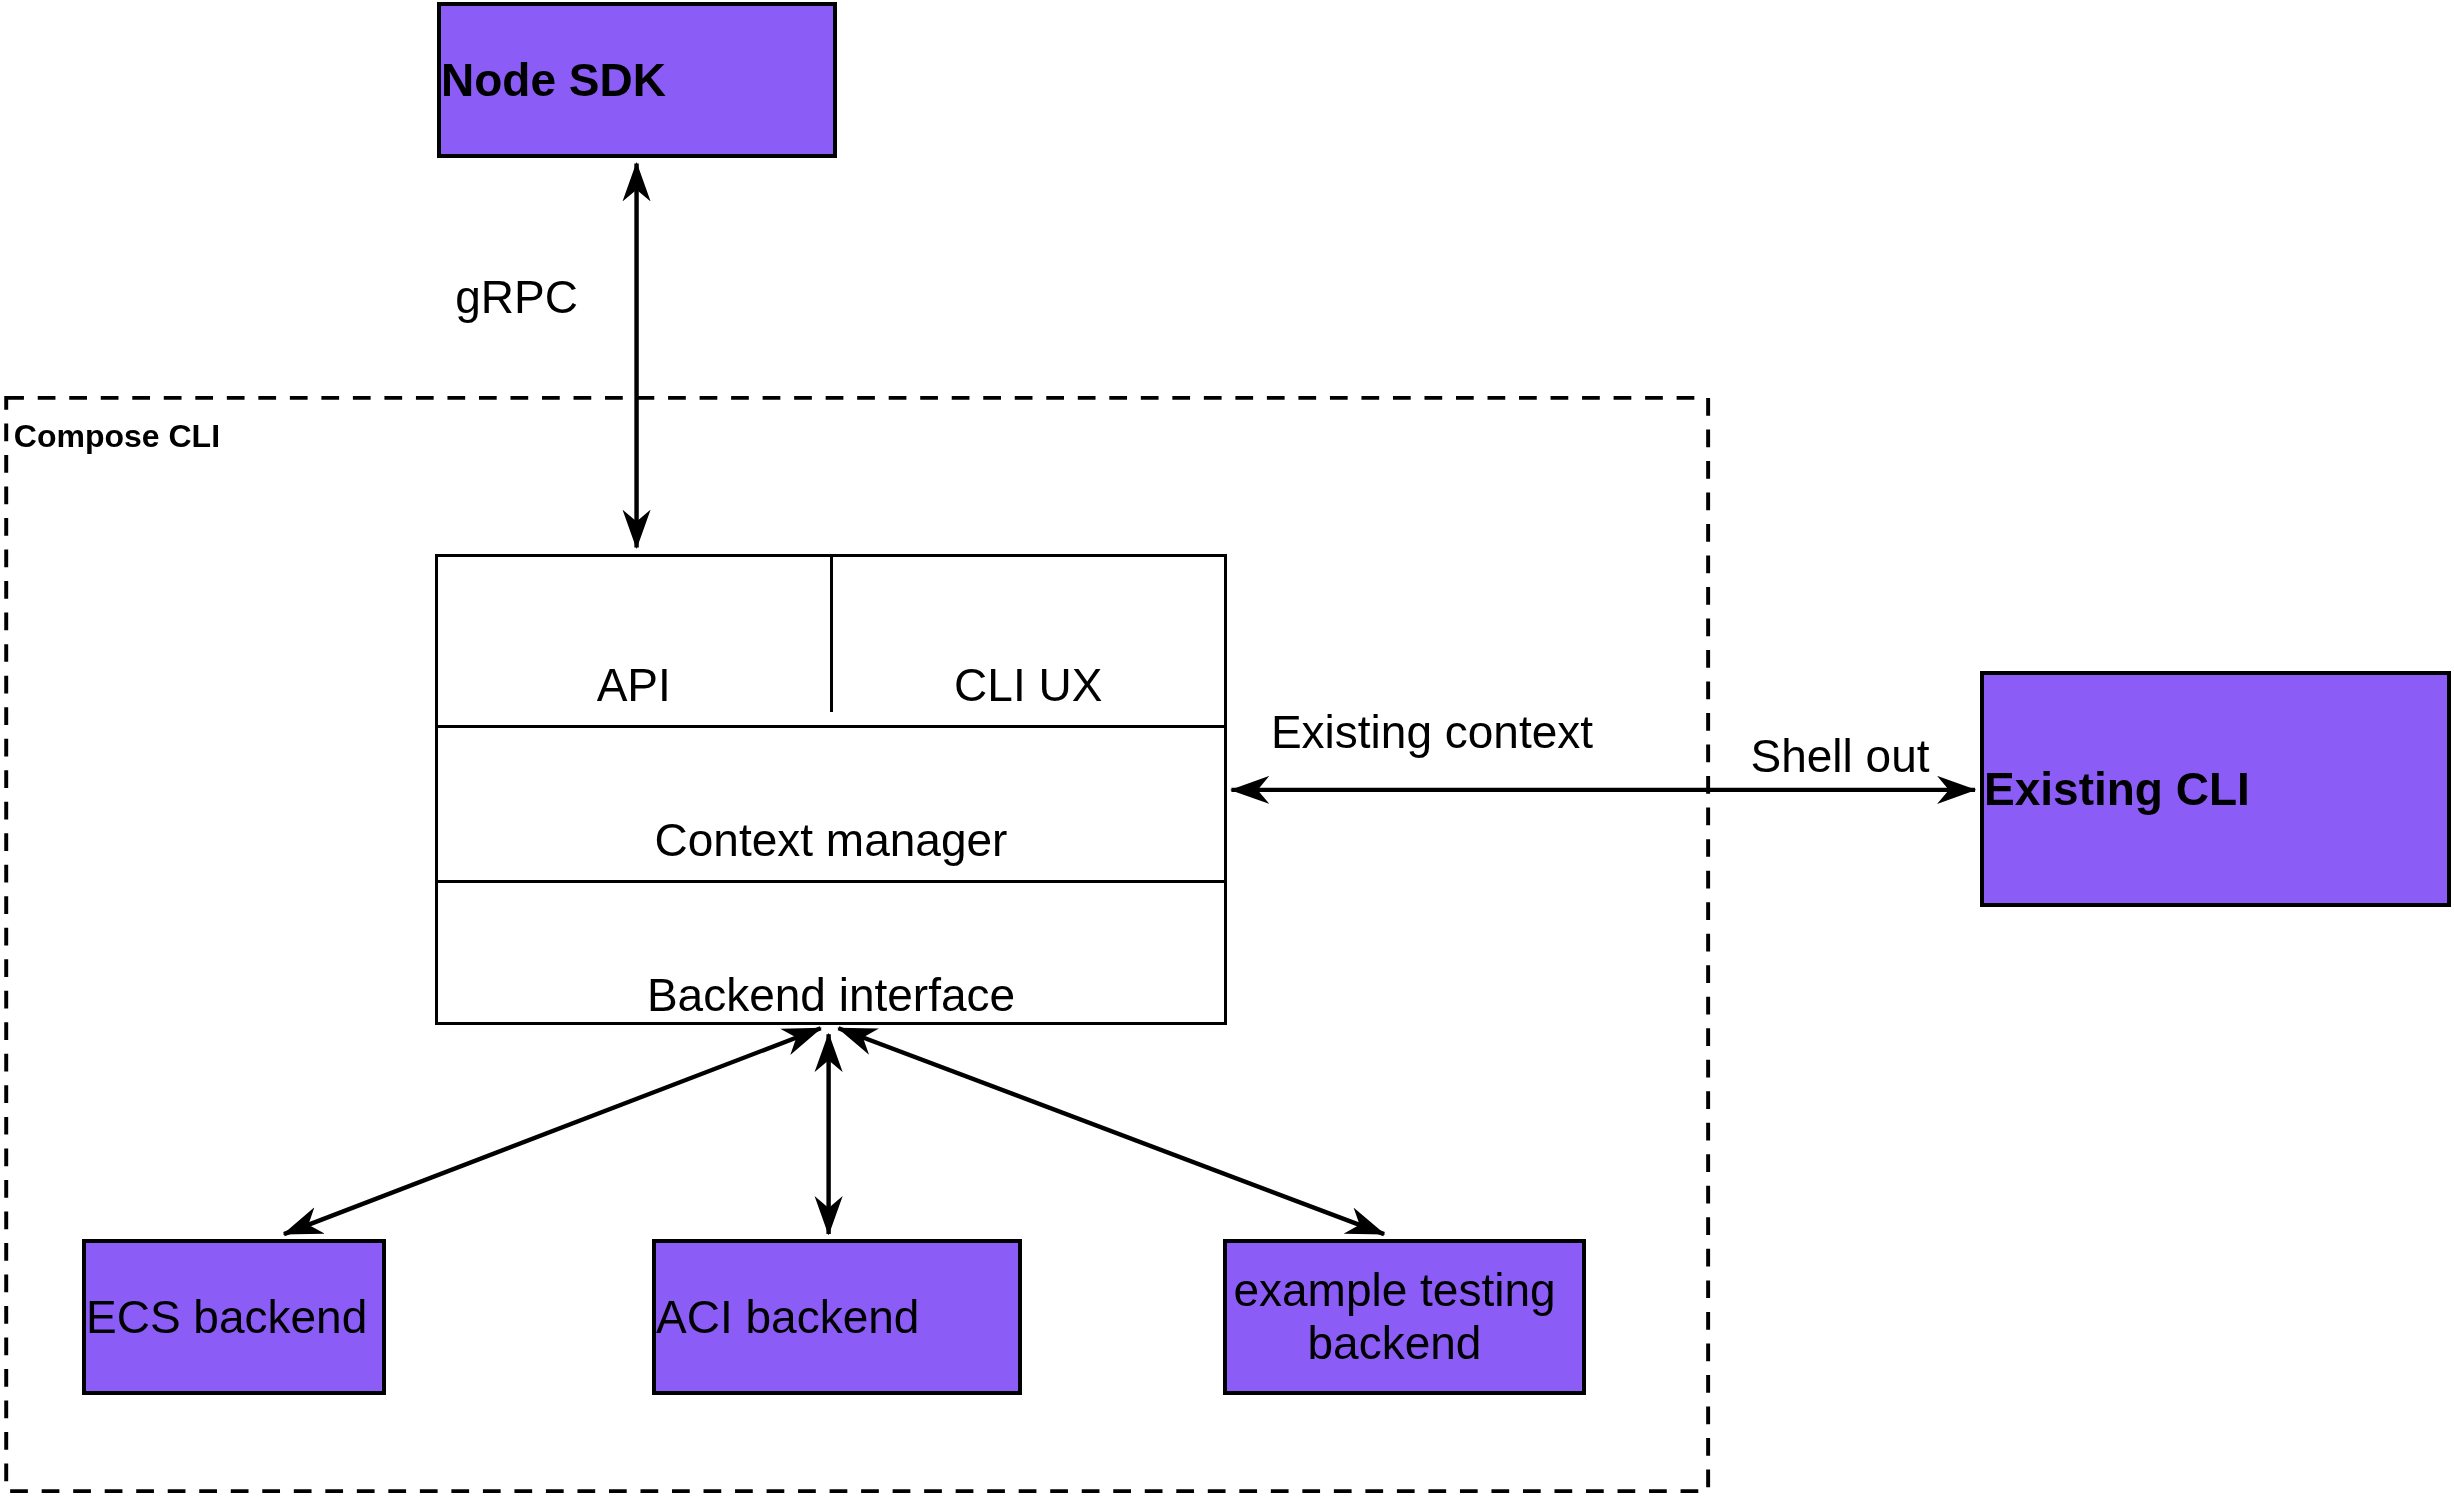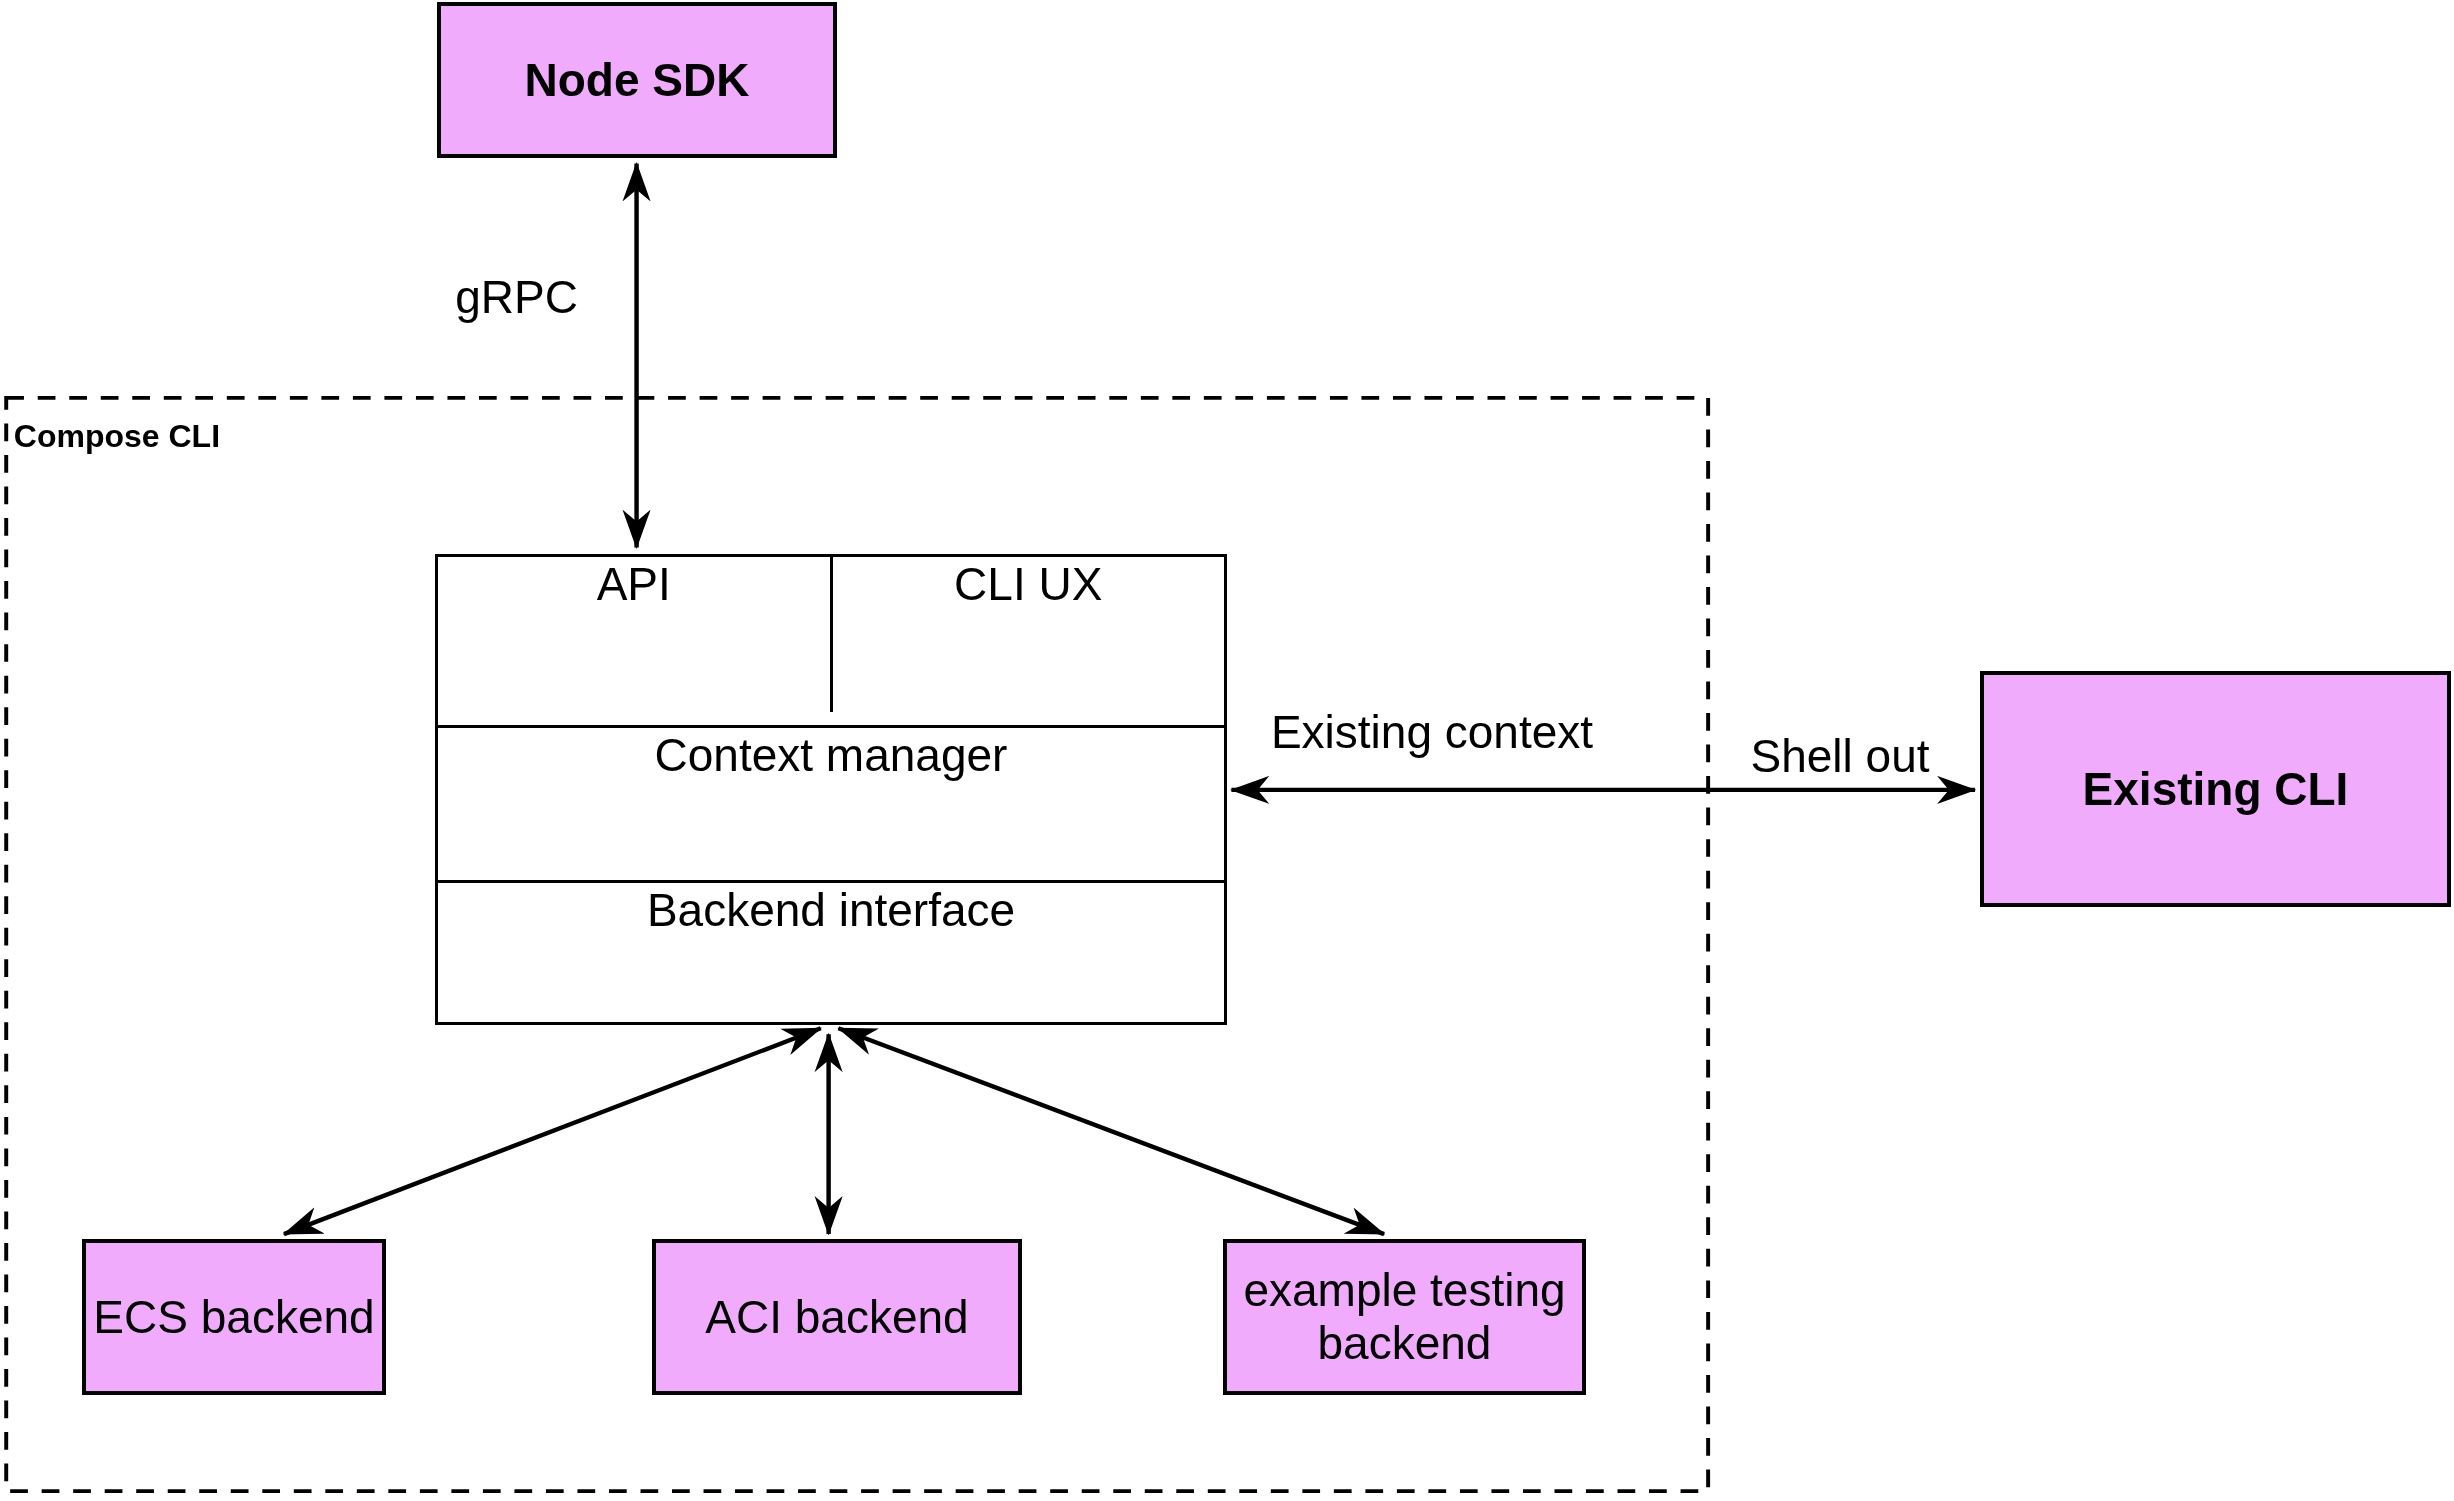--- a/index.html
+++ b/index.html
@@ -20,24 +20,24 @@
     position: absolute;
     left: 0;
     top: 0;
     width: 2455px;
     height: 1501px;
   }
   .box {
     position: absolute;
     box-sizing: border-box;
     border: 4.9px solid #000000;
-    background: #f0abfc;
+    background: #8b5cf6;
     display: flex;
     align-items: center;
-    justify-content: center;
+    justify-content: flex-start;
     text-align: center;
     font-size: 46px;
     line-height: 1.15;
   }
   .box.bold { font-weight: bold; }
 
   .stack {
     position: absolute;
     box-sizing: border-box;
     left: 435px;
@@ -52,21 +52,21 @@
   .stack-row {
     box-sizing: border-box;
     display: flex;
     align-items: stretch;
   }
   .stack-row + .stack-row { border-top: 3.9px solid #000000; margin-top: 13px; }
   .stack-cell {
     box-sizing: border-box;
     flex: 1;
     display: flex;
-    align-items: flex-start;
+    align-items: flex-end;
     justify-content: center;
     font-size: 46px;
   }
   .stack-cell.divided { border-right: 3.9px solid #000000; }
 
   .edge-label {
     position: absolute;
     font-size: 46px;
     line-height: 55px;
     white-space: nowrap;

